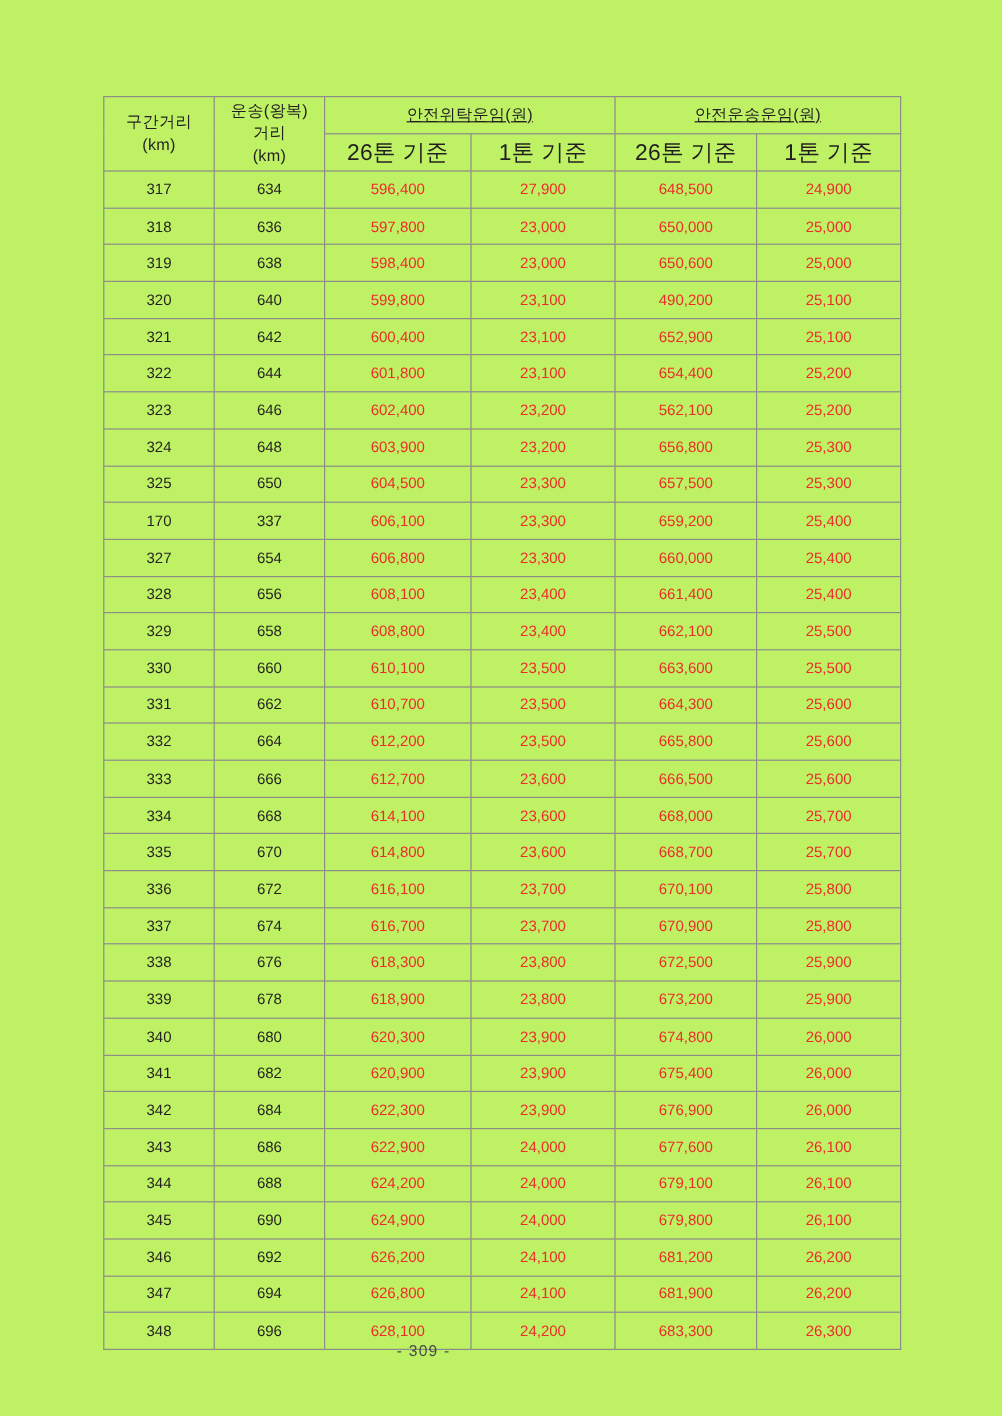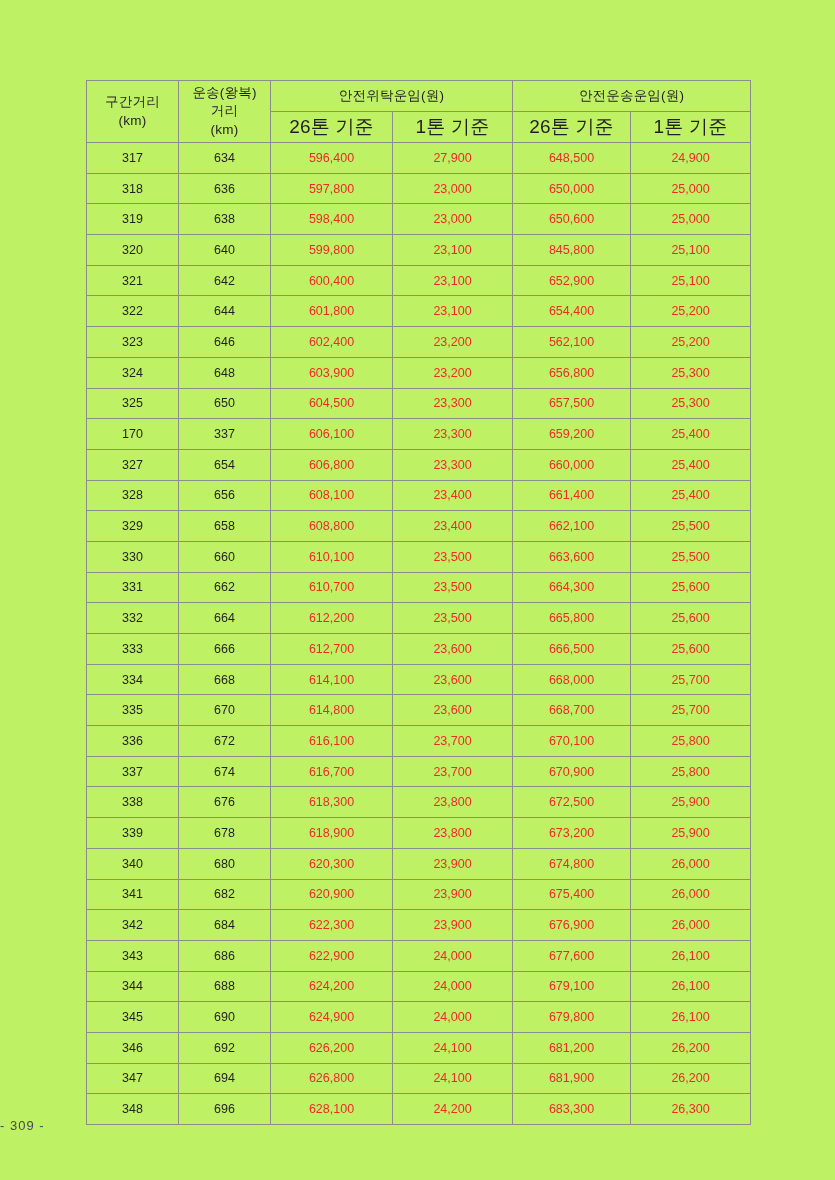--- a/index.html
+++ b/index.html
@@ -49,20 +49,21 @@
   .hdr-tall {
     height: 60px;
     font-size: 13.5px;
     line-height: 1.35;
     letter-spacing: 0.2px;
   }
   .hdr-group {
     height: 30px;
     font-size: 13.5px;
     letter-spacing: 0.2px;
+    text-decoration: underline;
   }
   .hdr-sub {
     height: 30px;
     font-size: 19px;
     letter-spacing: 0.2px;
   }
   .hdr-tall .ln2 { display: block; }
 
   .rate-table tbody td {
     height: 29.7px;
@@ -73,20 +74,21 @@
   }
   td.num-red {
     color: #ee2b2b;
   }
 
   .page-footer {
     position: absolute;
     left: 0;
     top: 1118px;
     width: 706px;
+    text-align: center;
     font-size: 13px;
     color: #4a4a4a;
     letter-spacing: 1px;
   }
 </style>
 </head>
 <body>
 
 <div class="page">
 
@@ -143,21 +145,21 @@
           <td class="num-red">598,400</td>
           <td class="num-red">23,000</td>
           <td class="num-red">650,600</td>
           <td class="num-red">25,000</td>
         </tr>
         <tr>
           <td class="num-dark">320</td>
           <td class="num-dark">640</td>
           <td class="num-red">599,800</td>
           <td class="num-red">23,100</td>
-          <td class="num-red">845,800</td>
+          <td class="num-red">490,200</td>
           <td class="num-red">25,100</td>
         </tr>
         <tr>
           <td class="num-dark">321</td>
           <td class="num-dark">642</td>
           <td class="num-red">600,400</td>
           <td class="num-red">23,100</td>
           <td class="num-red">652,900</td>
           <td class="num-red">25,100</td>
         </tr>

